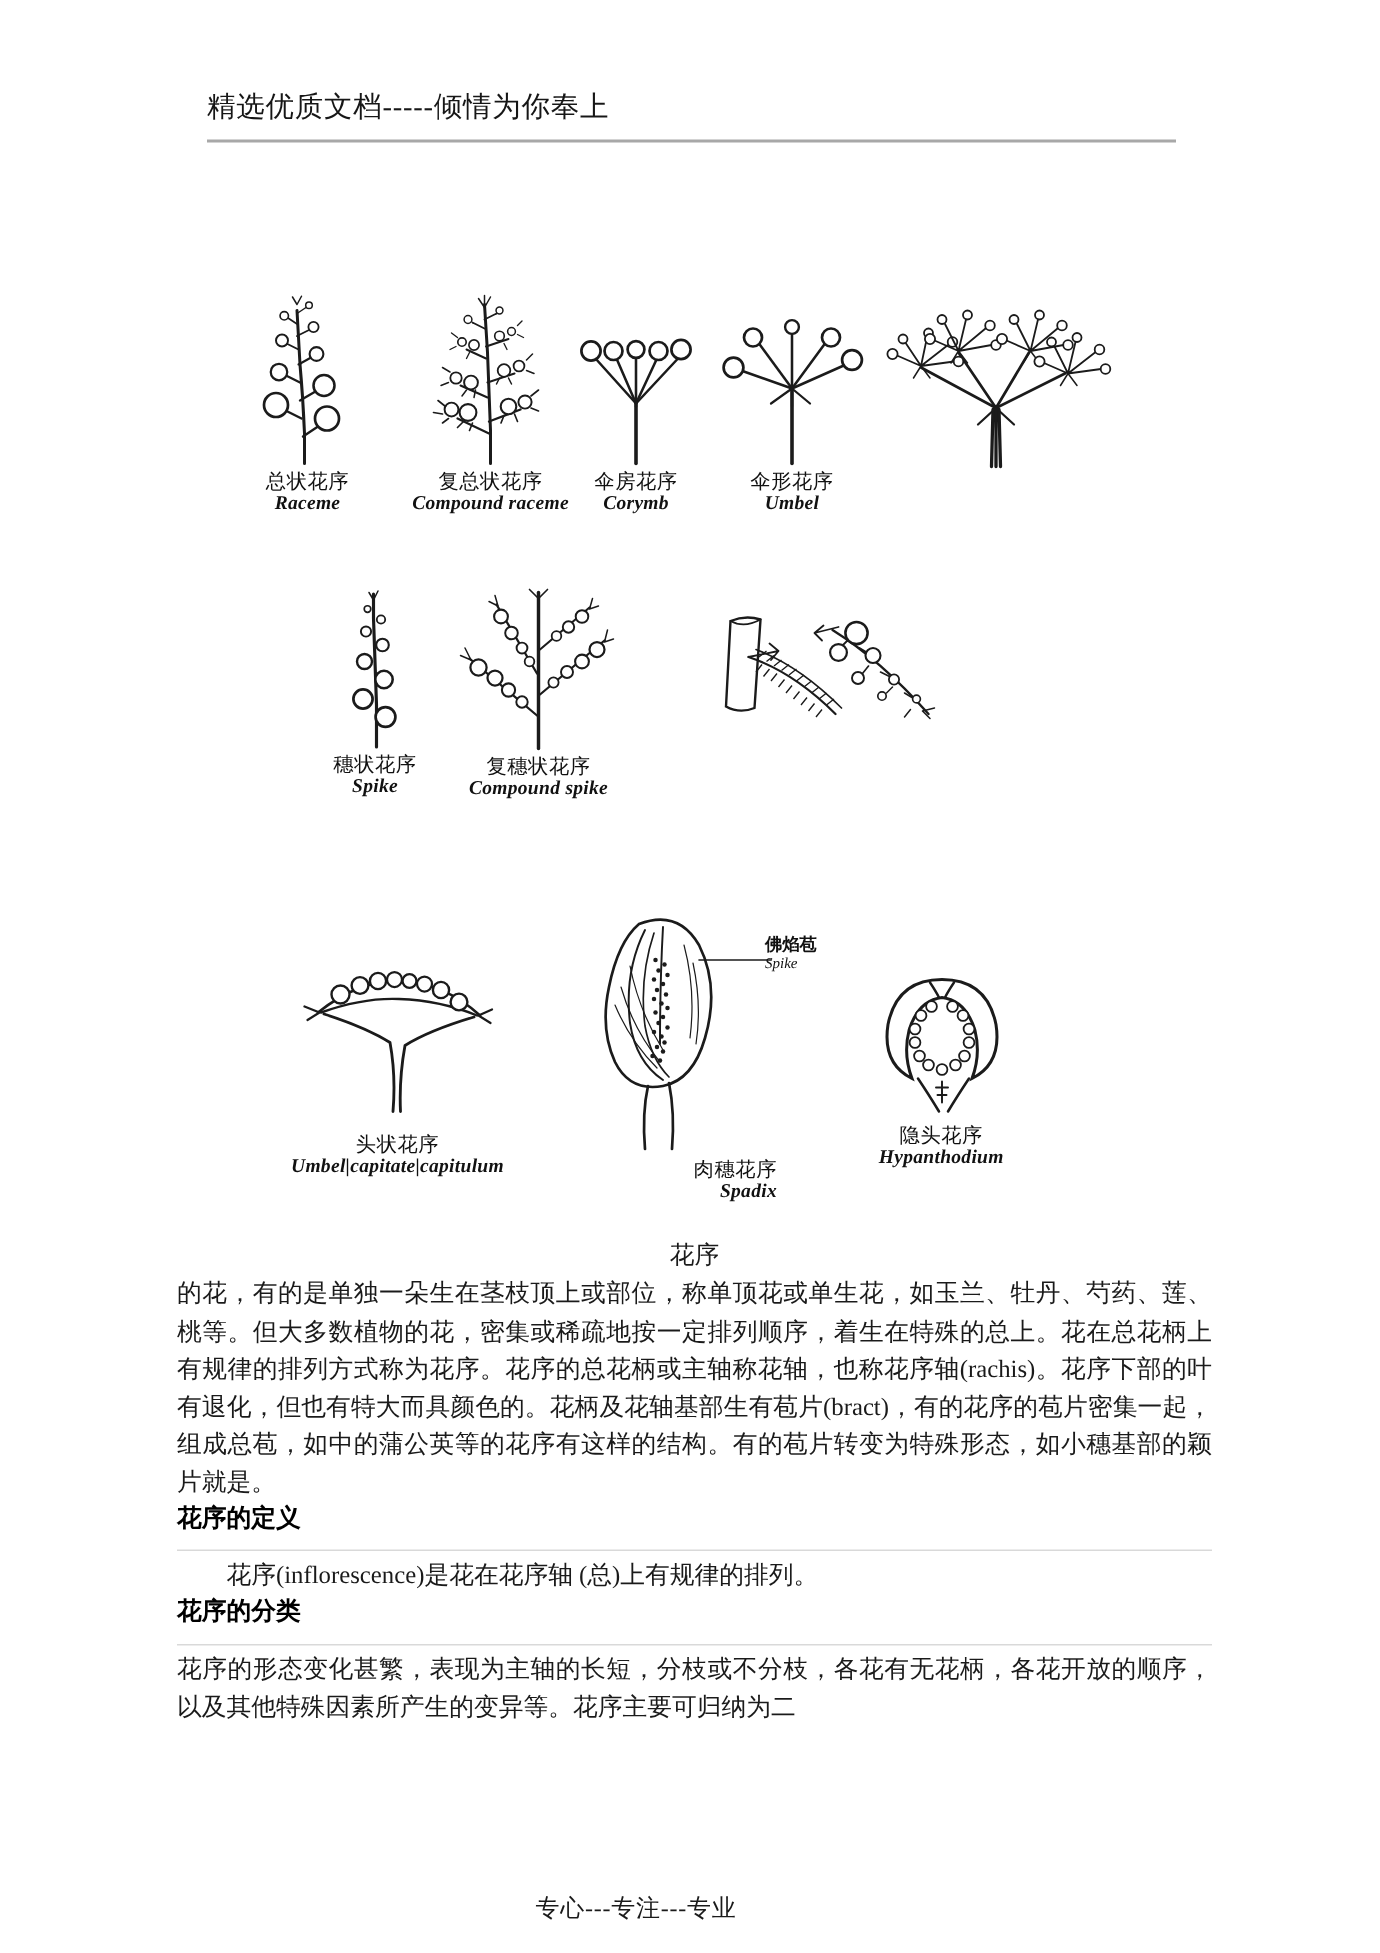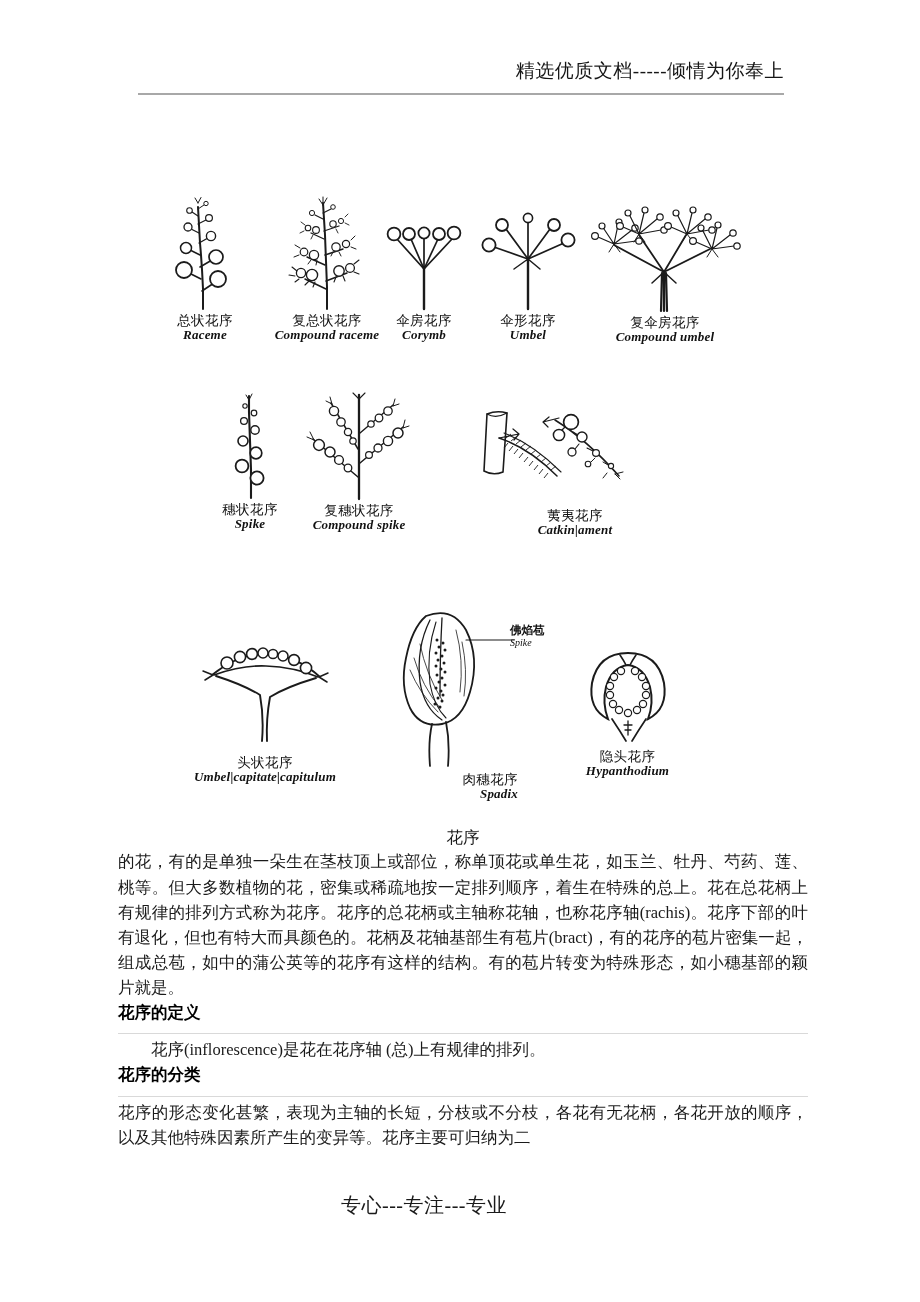--- a/index.html
+++ b/index.html
@@ -19,21 +19,21 @@
     position: absolute;
     inset: 0;
   }
 
   
   .doc-header {
     position: absolute;
     top: 58px;
     left: 138px;
     width: 646px;
-    text-align: right;
+    text-align: left;
   }
   .doc-header-text {
     font-size: 19px;
     letter-spacing: 0.5px;
     color: #161616;
     font-family: "Liberation Serif", "DejaVu Serif", serif;
   }
   .header-rule {
     position: absolute;
     top: 93px;
@@ -158,25 +158,25 @@
     border-bottom: 1px solid #d9d9d9;
     padding-bottom: 10px;
   }
   .after-rule {
     margin-top: 3px;
   }
 
   
   .doc-footer {
     position: absolute;
-    top: 1192px;
+    top: 1262px;
     left: 0;
     width: 848px;
     text-align: center;
-    font-size: 20px;
+    font-size: 16px;
     letter-spacing: 0.5px;
     color: #1a1a1a;
     font-family: "Liberation Serif", "DejaVu Serif", serif;
   }
 
   svg { overflow: visible; }
   .ln { stroke: #1b1b1b; fill: none; stroke-linecap: round; }
   .flw { stroke: #1b1b1b; fill: #ffffff; }
 </style>
 </head>
@@ -350,24 +350,20 @@
         <g>
           <path class="ln" stroke-width="1.2" d="M130 52 L114 45 M130 52 L121 34 M130 52 L135 31 M130 52 L148 38 M130 52 L152 49"></path>
           <circle class="flw" cx="111" cy="44" r="3.4" stroke-width="1.2"></circle>
           <circle class="flw" cx="119" cy="31" r="3" stroke-width="1.2"></circle>
           <circle class="flw" cx="136" cy="28" r="3" stroke-width="1.2"></circle>
           <circle class="flw" cx="151" cy="36" r="3.2" stroke-width="1.2"></circle>
           <circle class="flw" cx="155" cy="49" r="3.2" stroke-width="1.2"></circle>
           <path class="ln" stroke-width="1" d="M130 52 L125 60 M130 52 L136 60"></path>
         </g>
       </svg>
-      <div class="cap">
-        <span class="cap-cn">复伞房花序</span>
-        <span class="cap-en">Compound umbel</span>
-      </div>
     </div>
 
     <div class="fig" style="left:205px; top:205px; width:90px;">
       <svg class="fig-art" width="50" height="110" viewBox="0 0 50 110">
         <path class="ln" stroke-width="2.1" d="M26 108 L26 80 Q25 48 24 22 L24 6"></path>
         <circle class="flw" cx="32" cy="88" r="6.6" stroke-width="1.8"></circle>
         <circle class="flw" cx="17" cy="76" r="6.4" stroke-width="1.8"></circle>
         <circle class="flw" cx="31" cy="63" r="5.8" stroke-width="1.7"></circle>
         <circle class="flw" cx="18" cy="51" r="5" stroke-width="1.6"></circle>
         <circle class="flw" cx="30" cy="40" r="4.2" stroke-width="1.4"></circle>
@@ -445,24 +441,20 @@
         <path class="ln" stroke-width="1.1" d="M102 44 L98 49"></path>
         <circle class="flw" cx="95" cy="52" r="4" stroke-width="1.3"></circle>
         <path class="ln" stroke-width="1.1" d="M110 48 L116 51"></path>
         <circle class="flw" cx="119" cy="53" r="3.4" stroke-width="1.2"></circle>
         <path class="ln" stroke-width="1" d="M118 58 L114 62"></path>
         <circle class="flw" cx="111" cy="64" r="2.8" stroke-width="1.1"></circle>
         <path class="ln" stroke-width="1" d="M126 62 L131 65"></path>
         <circle class="flw" cx="134" cy="66" r="2.6" stroke-width="1.1"></circle>
         <path class="ln" stroke-width="1" d="M138 74 L146 72 M138 74 L143 79 M130 73 L126 78"></path>
       </svg>
-      <div class="cap" style="margin-top:8px;">
-        <span class="cap-cn">荑夷花序</span>
-        <span class="cap-en">Catkin|ament</span>
-      </div>
     </div>
 
     <div class="fig" style="left:165px; top:450px; width:200px;">
       <svg class="fig-art" width="130" height="110" viewBox="0 0 130 110">
 
         <path class="ln" stroke-width="1.8" d="M12 40 Q40 18 66 19 Q96 20 120 42"></path>
         <path class="ln" stroke-width="1.6" d="M14 40 Q42 30 66 31 Q94 32 118 42"></path>
 
         <circle class="flw" cx="27" cy="28" r="6" stroke-width="1.6"></circle>
         <circle class="flw" cx="40" cy="22" r="5.6" stroke-width="1.6"></circle>

